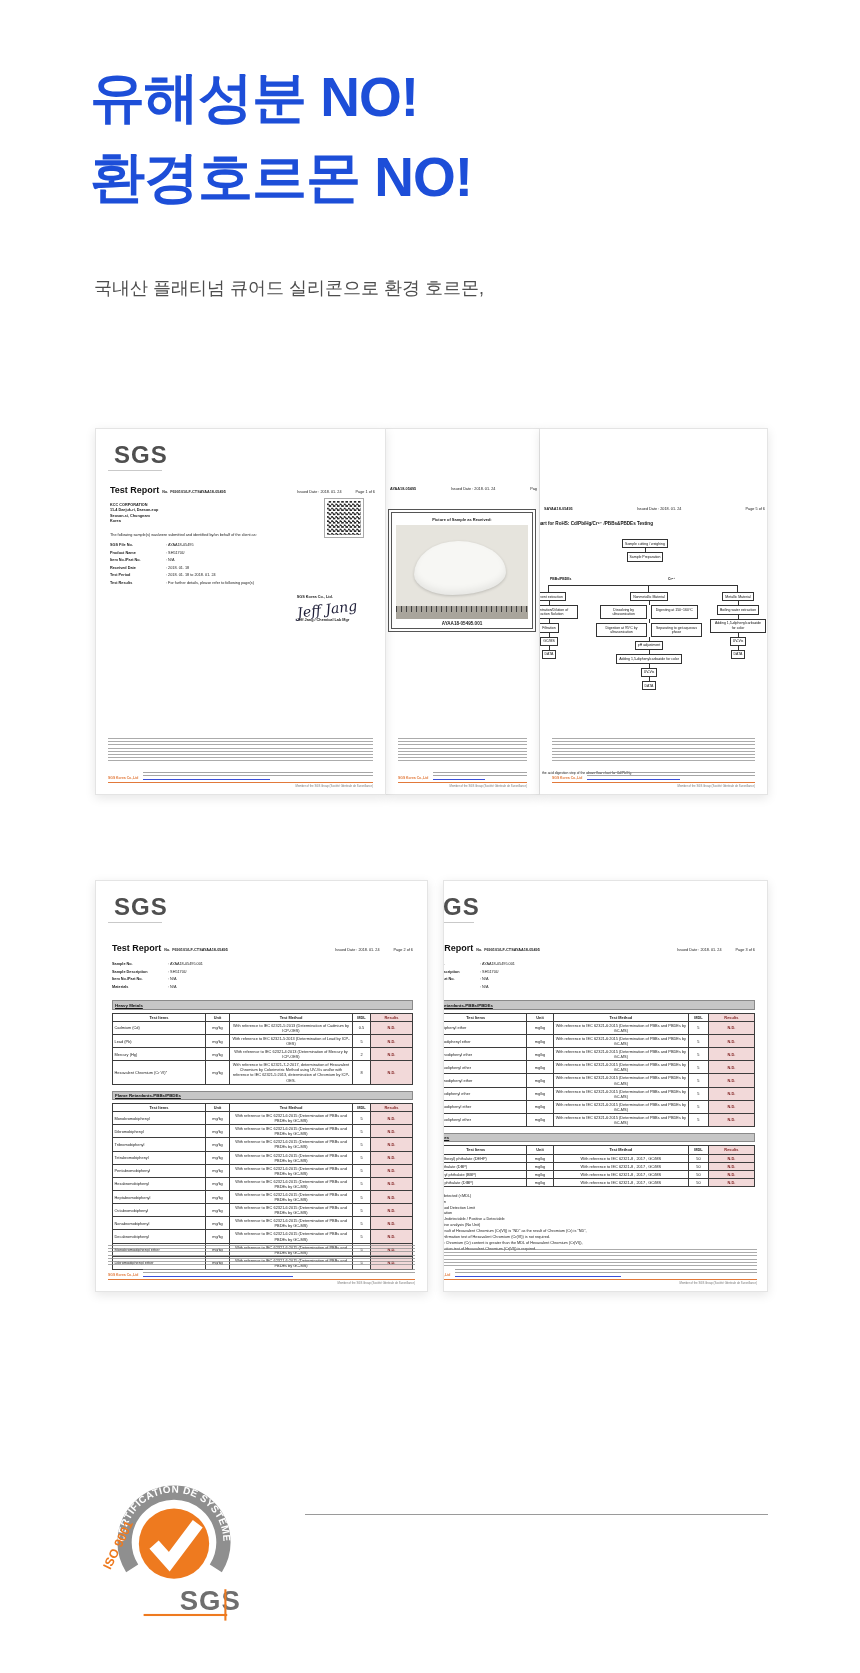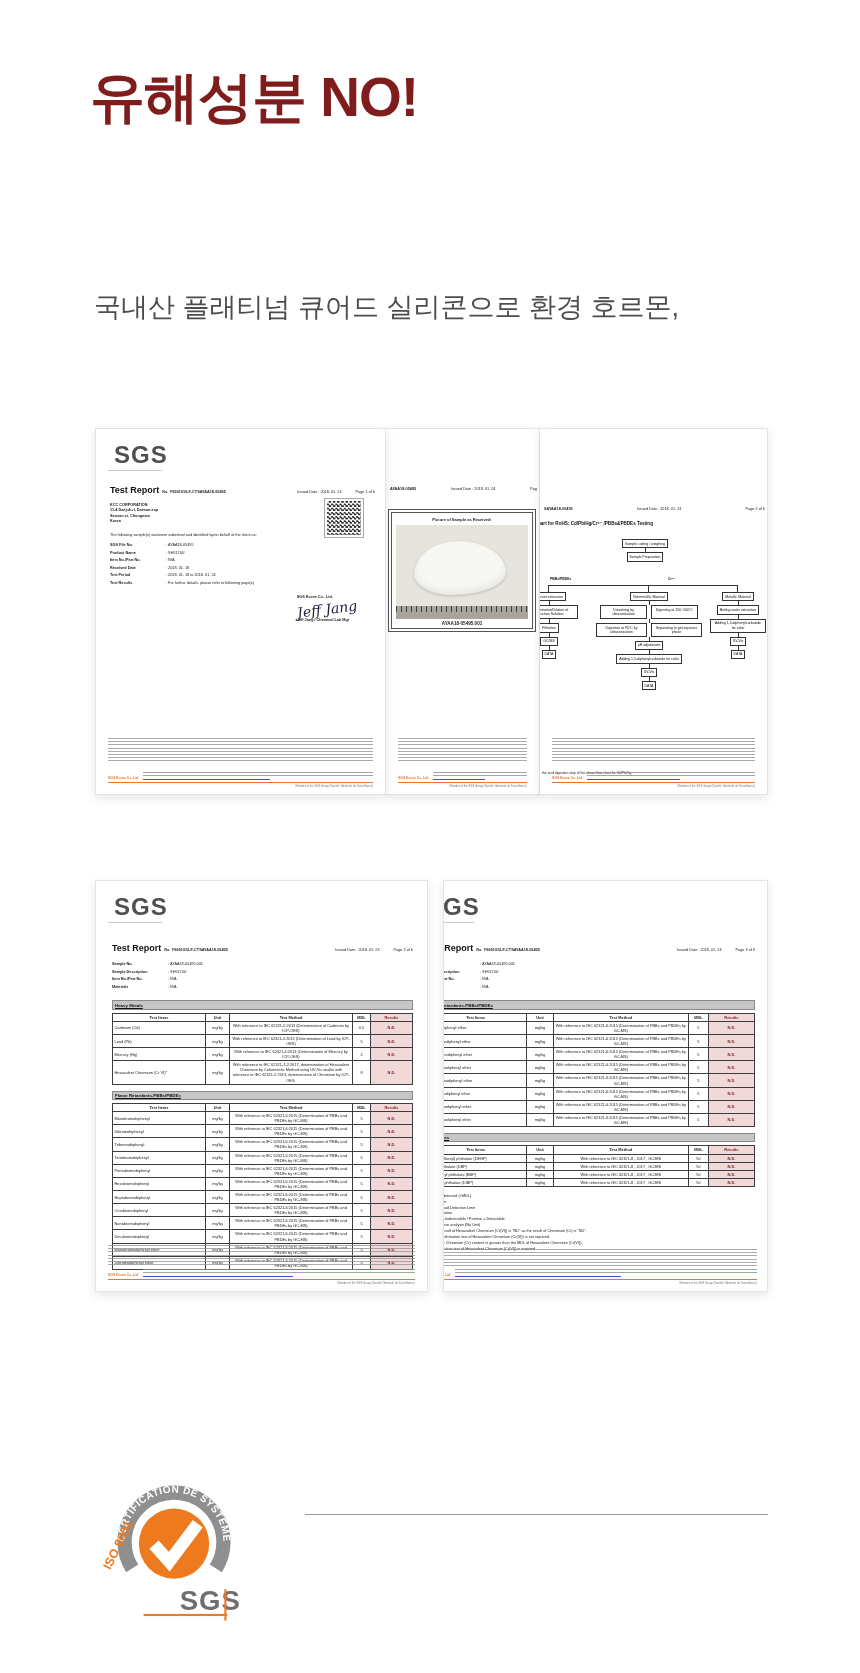--- a/index.html
+++ b/index.html
@@ -1,22 +1,22 @@
 <!DOCTYPE html>
 <html><head>
 <meta charset="utf-8">
 <style>
   html,body{margin:0;padding:0;background:#ffffff;}
   .canvas{position:relative;width:860px;height:1673px;margin:0 auto;background:#fff;overflow:hidden;
           font-family:"Liberation Sans","DejaVu Sans",sans-serif;color:#222;}
 
   
   .hero-title{position:absolute;left:90px;top:58px;font-size:55px;line-height:1.45;font-weight:900;
-              color:#7f1d1d;letter-spacing:-1px;}
-  .hero-sub{position:absolute;left:94px;top:276px;font-size:27px;line-height:2.3;color:#4d4d4d;}
+              color:#1d4ed8;letter-spacing:-1px;}
+  .hero-sub{position:absolute;left:94px;top:268px;font-size:18px;line-height:2.3;color:#4d4d4d;}
 
   
   .row1{position:absolute;left:95px;top:428px;width:673px;height:367px;display:flex;}
   .row2{position:absolute;left:95px;top:880px;width:673px;height:412px;display:flex;gap:15px;}
   .page{position:relative;background:#fff;border:1px solid #e4e4e4;box-shadow:0 3px 10px rgba(0,0,0,.10);
         overflow:hidden;box-sizing:border-box;}
   .p1{width:291px;height:367px;z-index:2;}
   .p4{width:154px;height:367px;border-left:none;}
   .p5{width:228px;height:367px;border-left:none;}
   .p2{width:333px;height:412px;}
@@ -118,20 +118,21 @@
   .bottom-divider{position:absolute;left:305px;top:1514px;width:463px;height:1px;background:#9a9a9a;}
   .bottom-body{position:absolute;left:305px;top:1528px;font-size:24px;line-height:1.8;color:#3a3a3a;}
 </style>
 </head>
 <body>
 
 <div class="canvas">
 
   <div class="hero-title">
       <div class="ln">유해성분 NO!</div>
+      <div class="ln">환경호르몬 NO!</div>
     </div>
   <div class="hero-sub">
       <div class="ln">국내산 플래티넘 큐어드 실리콘으로 환경 호르몬,</div>
     </div>
 
   <div class="row1">
 
     <div class="page p1">
       <div class="sgs-logo">SGS</div>
       <div class="tr-row" style="top:56px;">

